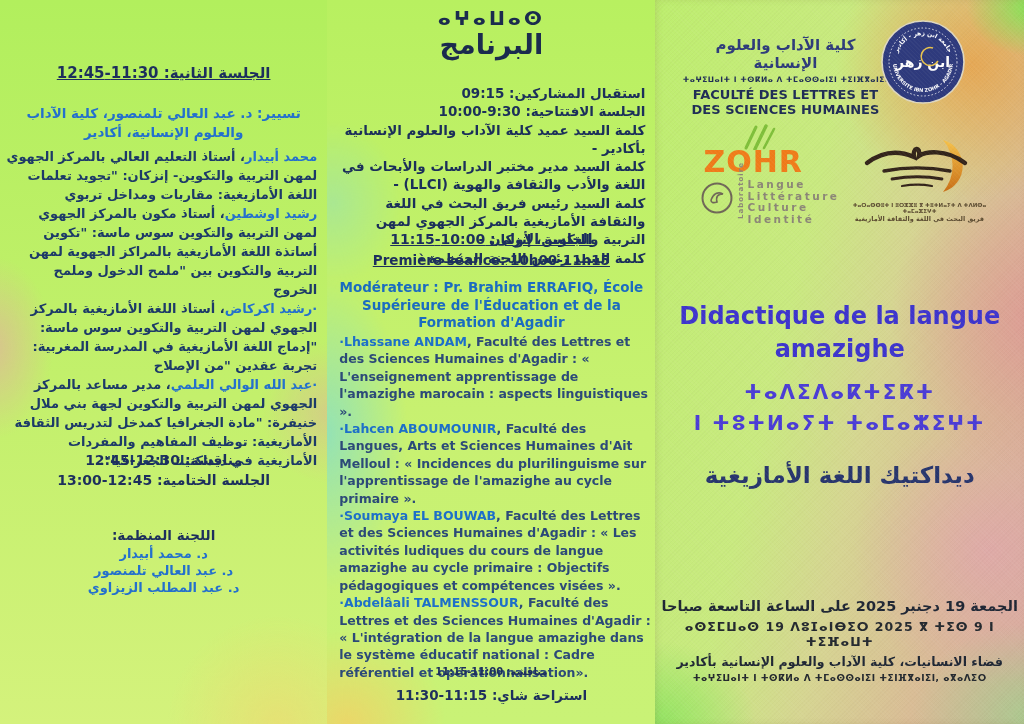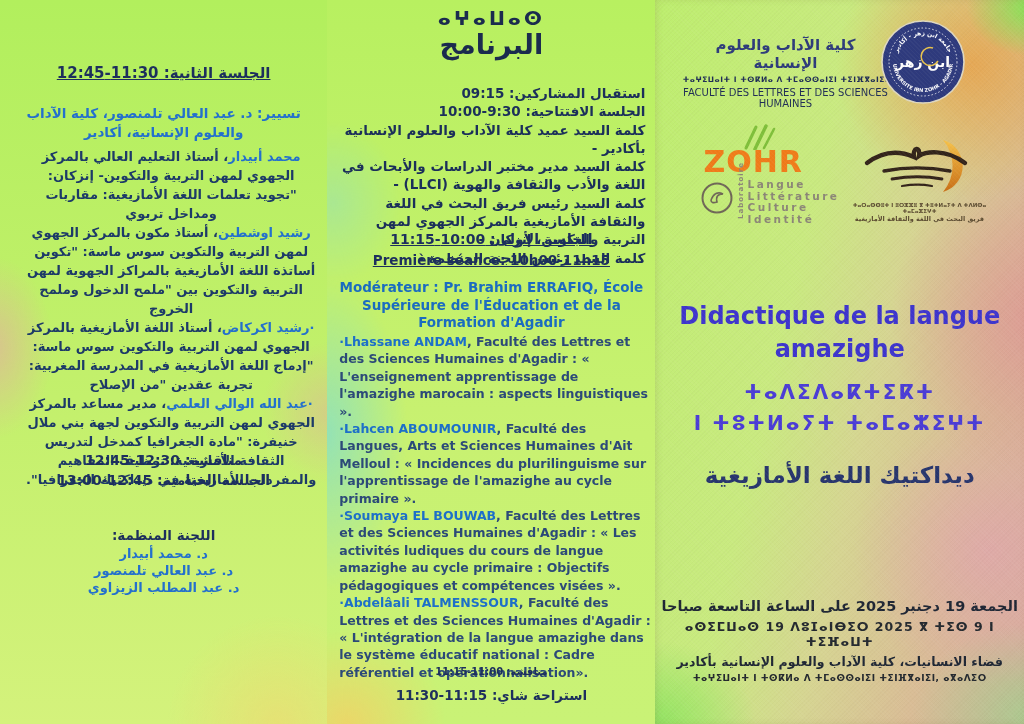--- a/index.html
+++ b/index.html
@@ -34,22 +34,22 @@
 
   .abs{position:absolute;left:0;right:0;}
   .ctr{text-align:center;}
   .navy{color:#1d2f5d;}
   .blue{color:#2470cd;}
   .und{text-decoration:underline;}
 
   
   .l-session{top:64px;font-size:15px;font-weight:700;}
   .l-chair{top:104px;left:16px;right:16px;font-size:13.5px;line-height:19px;font-weight:700;text-align:center;position:absolute;}
-  .l-body{position:absolute;top:147px;right:10px;left:6px;direction:rtl;text-align:center;
-          font-size:13px;line-height:19px;font-weight:700;color:#1d3a68;margin-left:19px;}
+  .l-body{position:absolute;top:147px;right:10px;left:6px;direction:rtl;text-align:right;
+          font-size:13px;line-height:19px;font-weight:700;color:#1d3a68;}
   .l-body p{margin:0;}
   .l-body .sp-name{color:#2470cd;}
   .l-disc{top:452px;font-size:14px;font-weight:700;direction:rtl;}
   .l-closing{top:472px;font-size:14px;font-weight:700;direction:rtl;}
   .l-committee{top:527px;}
   .l-com-title{font-size:13.5px;font-weight:700;color:#1d2f5d;margin:0 0 2px 0;}
   .l-com-name{font-size:13px;font-weight:700;line-height:17px;margin:0;}
 
   
   .m-tif{top:7px;font-size:19px;font-weight:700;color:#1b2b4e;letter-spacing:3px;}
@@ -65,21 +65,21 @@
               font-size:12.5px;line-height:17.4px;font-weight:700;color:#2c4a78;}
   .m-speakers p{margin:0;}
   .fr-name{color:#1d6fc9;}
   .m-disc{top:666px;font-size:10px;font-weight:700;direction:rtl;}
   .m-tea{top:687px;font-size:13.5px;font-weight:700;direction:rtl;}
 
   
   .r-fac{position:absolute;left:26px;top:36px;width:208px;text-align:center;}
   .r-fac-ar{font-size:15px;font-weight:700;color:#2c3a7a;margin:0;}
   .r-fac-tif{font-size:7.5px;font-weight:700;color:#1e2c55;letter-spacing:.5px;margin:3px 0 0 0;}
-  .r-fac-fr{font-size:10px;font-weight:400;color:#1e2c55;margin:3px 0 0 0;}
+  .r-fac-fr{font-size:13px;font-weight:700;color:#1e2c55;margin:3px 0 0 0;}
   .r-univ{position:absolute;left:226px;top:20px;width:84px;height:84px;}
   .r-llci{position:absolute;left:38px;top:122px;width:165px;height:108px;}
   .llci-acronym{position:absolute;left:10px;top:22px;font-size:30px;font-weight:800;color:#f07c1a;letter-spacing:1px;}
   .llci-slashes{position:absolute;left:50px;top:2px;}
   .llci-stamp{position:absolute;left:8px;top:60px;}
   .llci-lab{position:absolute;left:44px;top:97px;transform:rotate(-90deg);transform-origin:left top;
             font-size:7px;color:#8b8677;letter-spacing:1px;font-weight:700;}
   .llci-words{position:absolute;left:54px;top:57px;color:#8b8677;font-size:10.5px;font-weight:700;
               letter-spacing:2.5px;line-height:11.5px;}
   .r-team{position:absolute;left:196px;top:138px;width:136px;text-align:center;}

